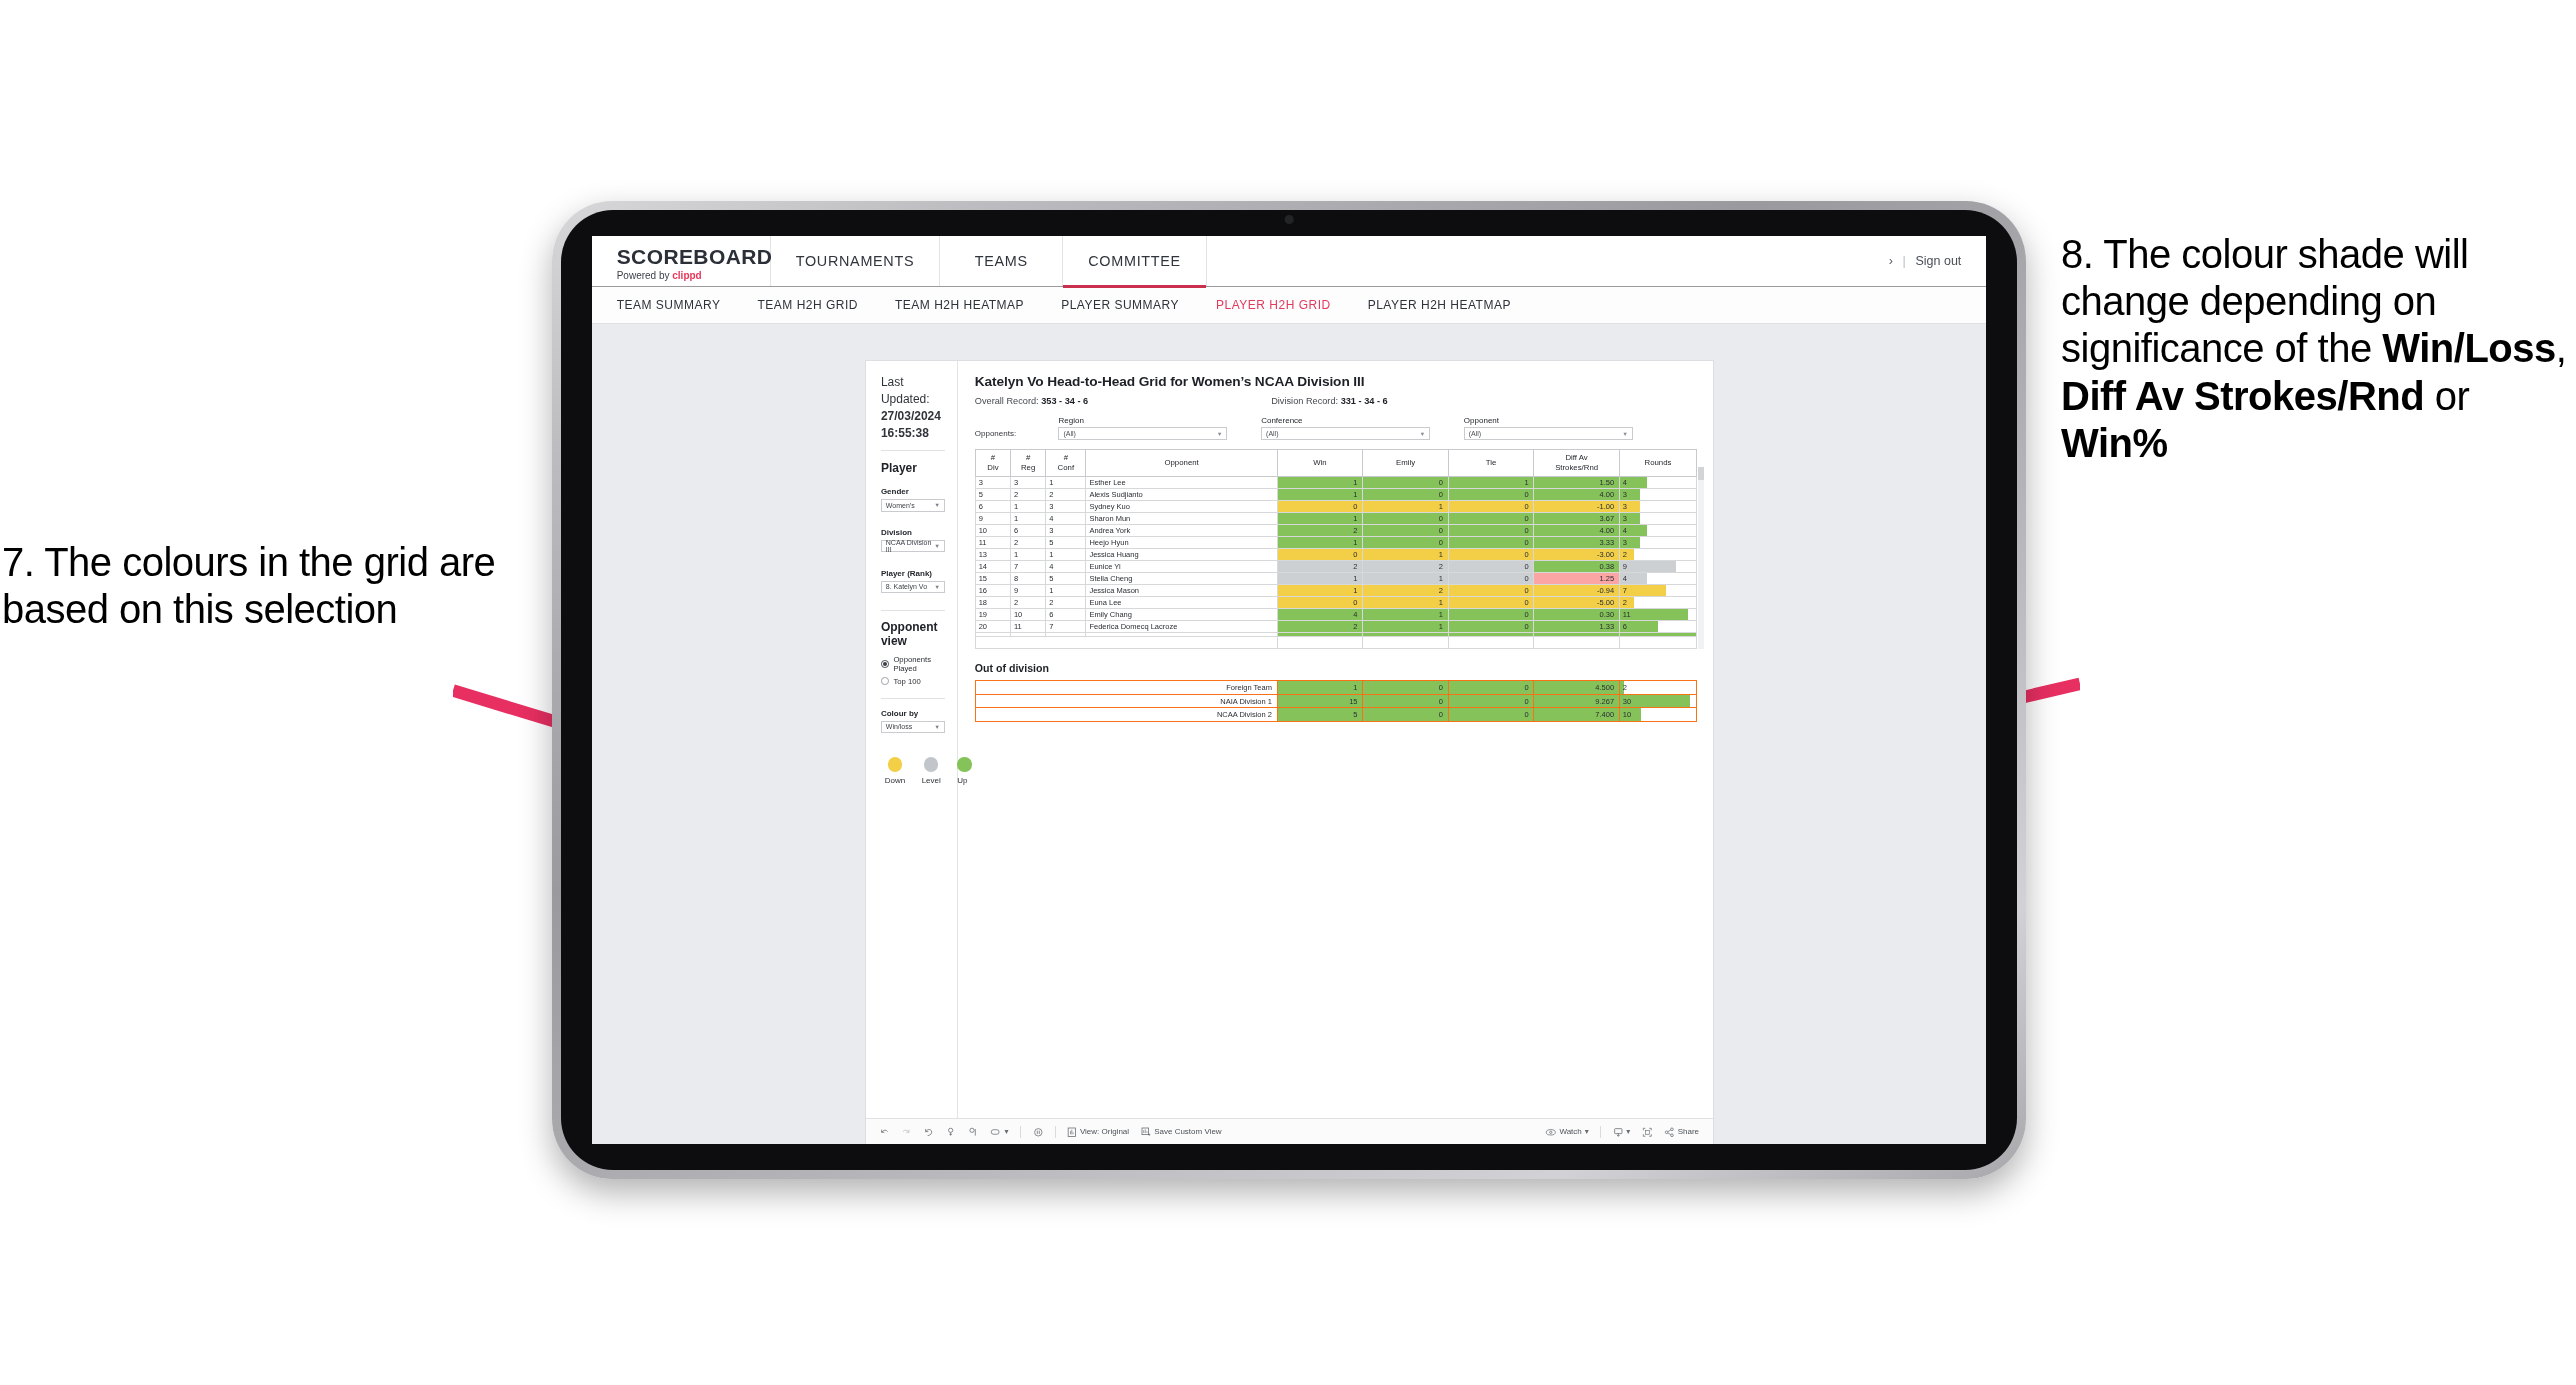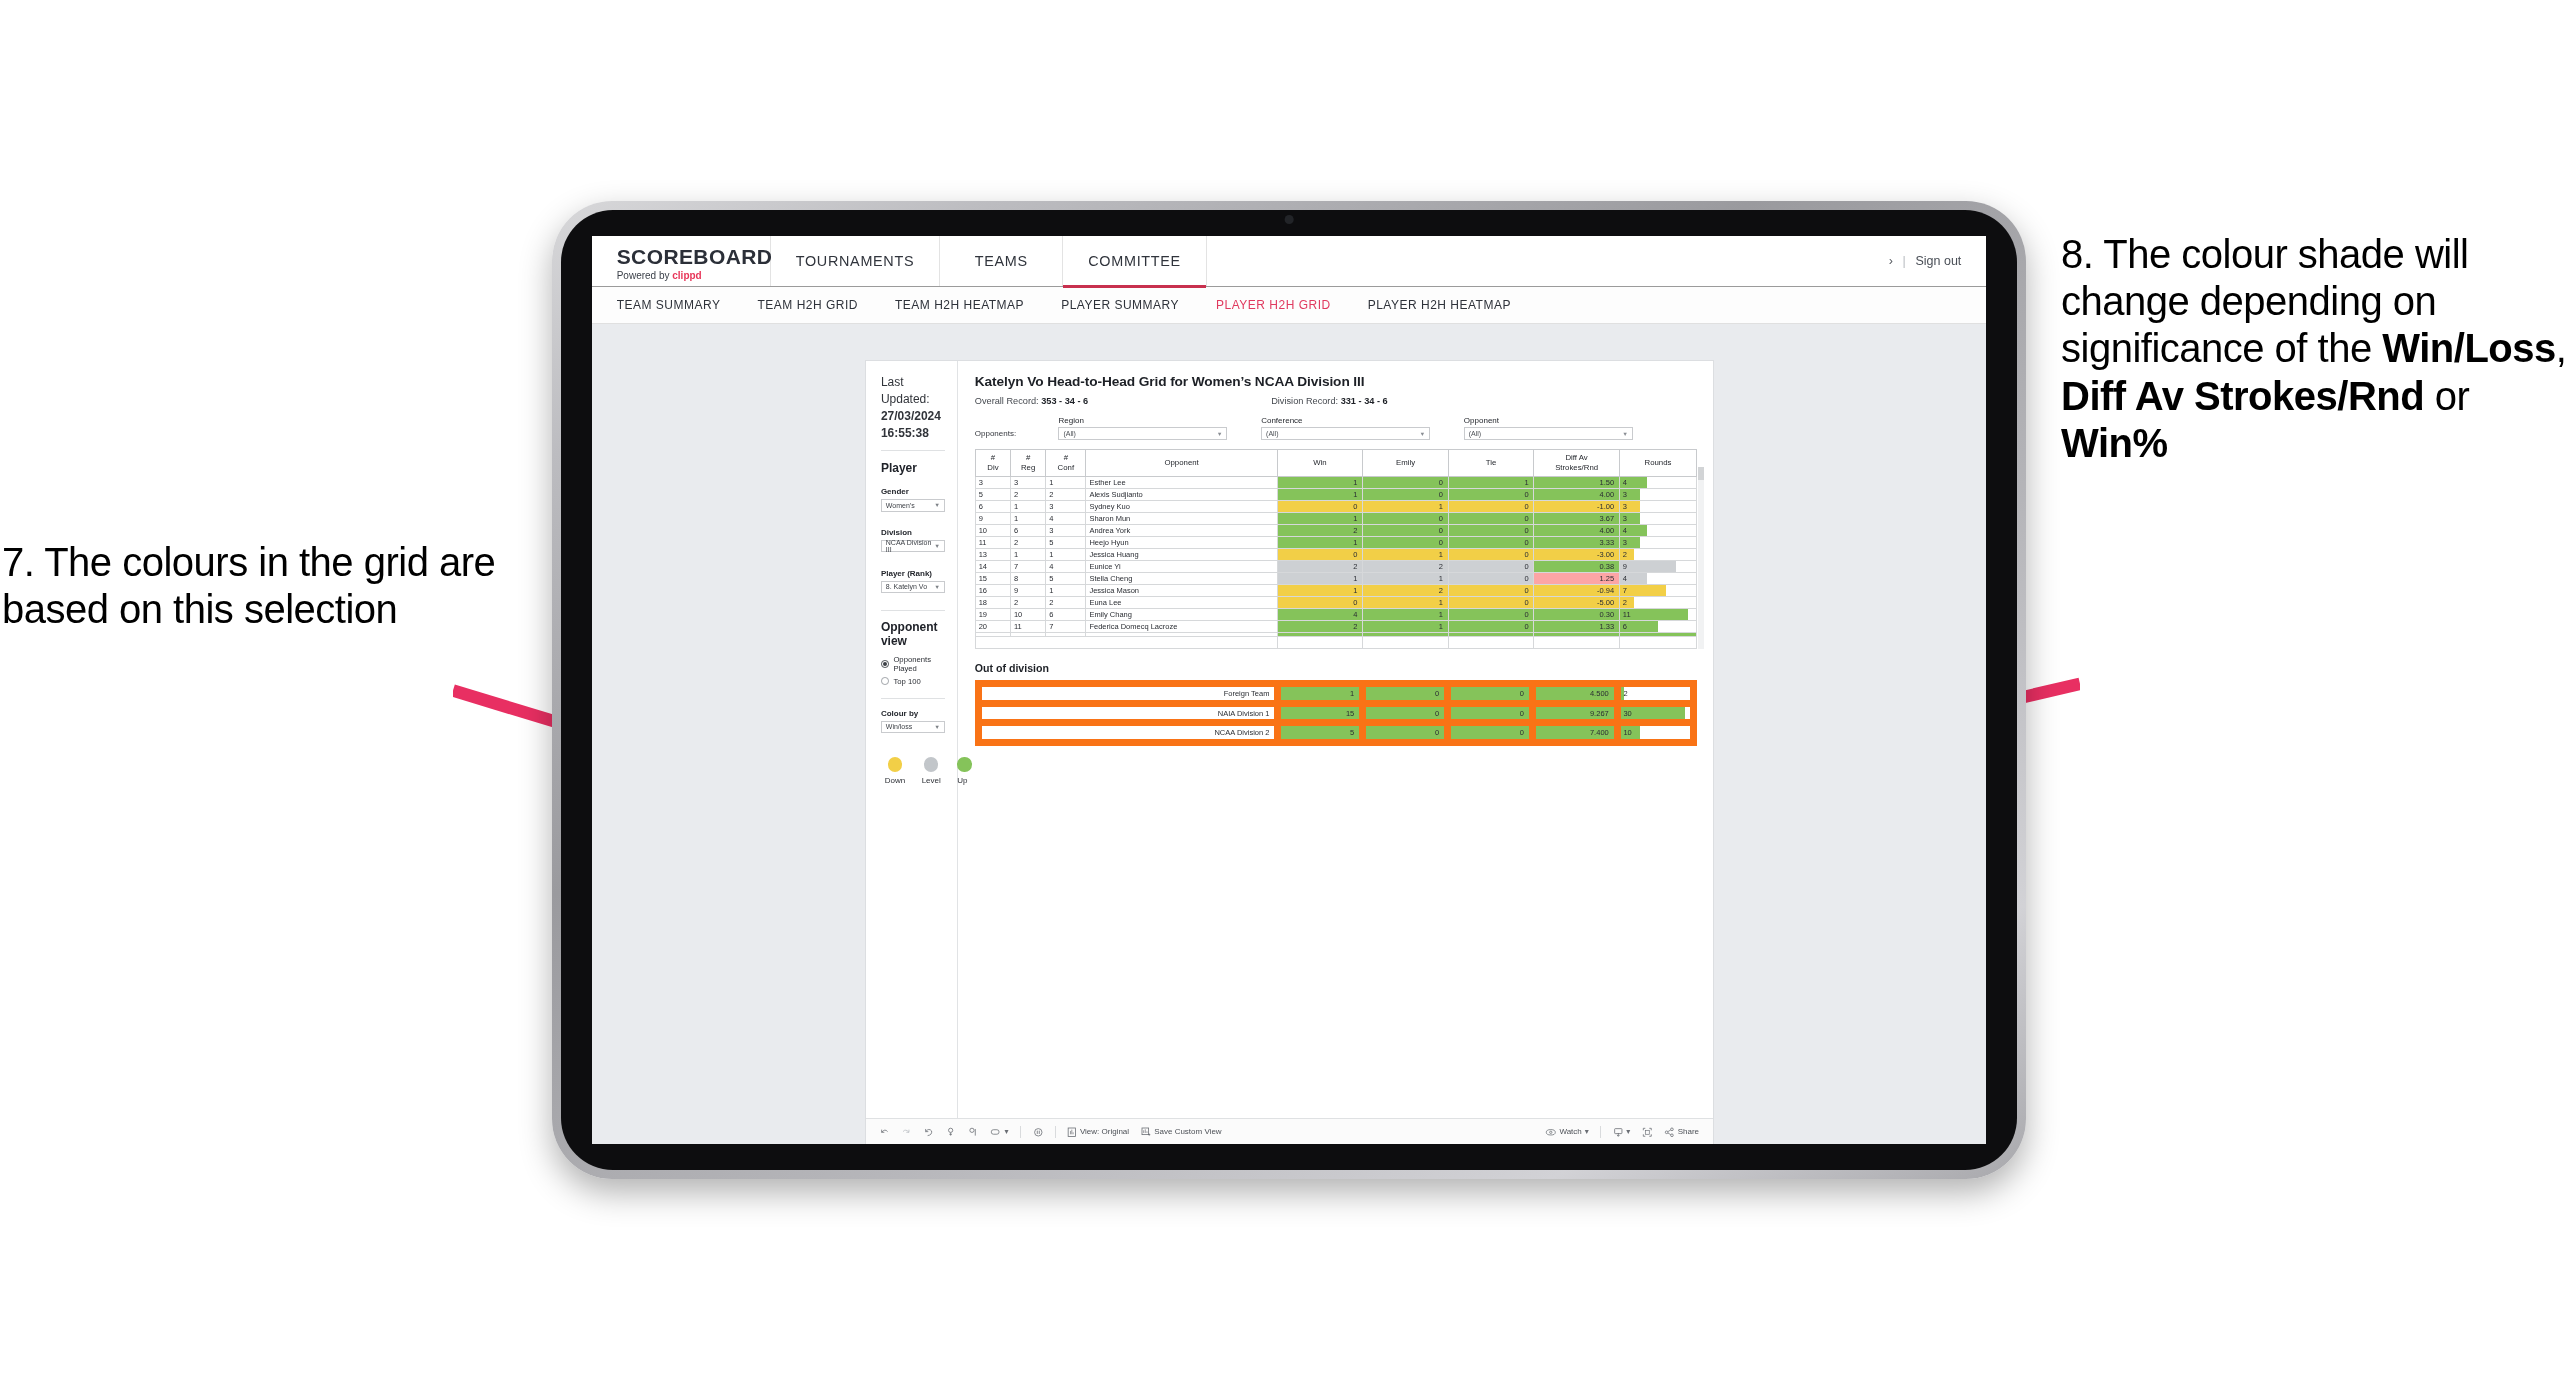--- a/index.html
+++ b/index.html
@@ -182,21 +182,21 @@
                    border-top: none; border-bottom: none; height: 48px; }
   #vscroll {
     position: absolute; right: -6.7px; top: 17.3px; width: 5.8px; bottom: 0;
     background: #f1f2f3;
   }
   #vscroll .thumb { position: absolute; top: 0; left: 0; width: 5.8px; height: 13.5px; background: #d2d4d6; }
 
   
   #ood-title { font-size: 10.6px; font-weight: 600; color: #1d2026; margin: 13.5px 0 5.8px; }
   table.ood { border-collapse: collapse; width: 100%; table-layout: fixed; font-size: 7.5px; color: #2a2d33; }
-  table.ood td { border: 7px solid #f97316; padding: 1.9px 2.9px; height: 13.5px; }
+  table.ood td { border: 1px solid #f97316; padding: 1.9px 2.9px; height: 13.5px; }
   .ood-name { text-align: right; padding-right: 4.8px !important; }
 
   
   #toolbar {
     height: 26px; border-top: 1px solid #dfe1e3; background: #fbfbfb;
     display: flex; align-items: center; gap: 11.6px; padding: 0 13.5px;
     font-size: 8px; color: #4d5157; margin-top: auto;
   }
   .tb-icon { display: inline-flex; align-items: center; color: #6a6e74; }
   .tb-item { display: inline-flex; align-items: center; gap: 2.9px; cursor: pointer; }

